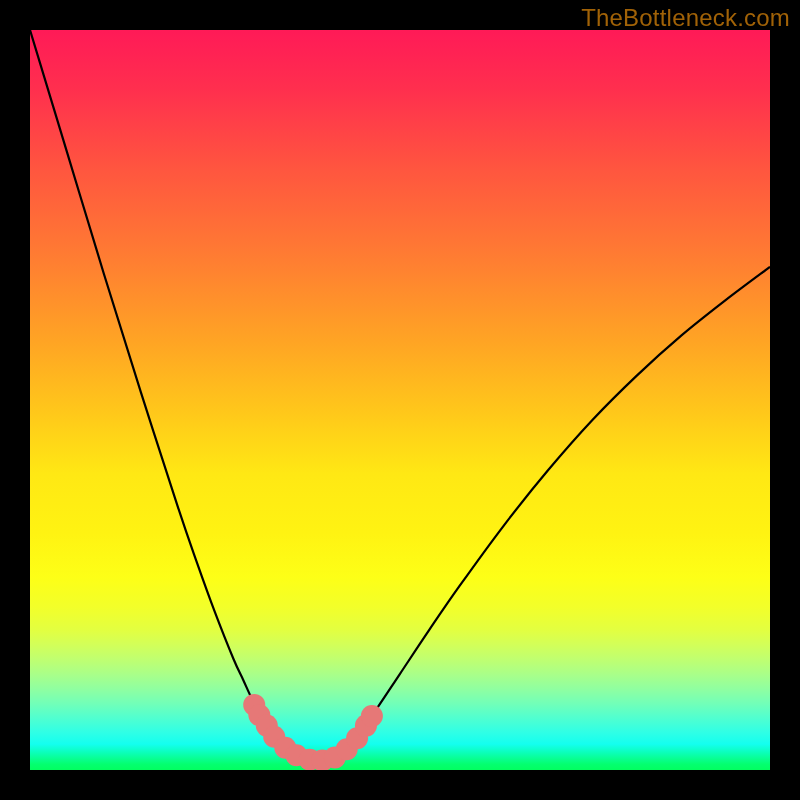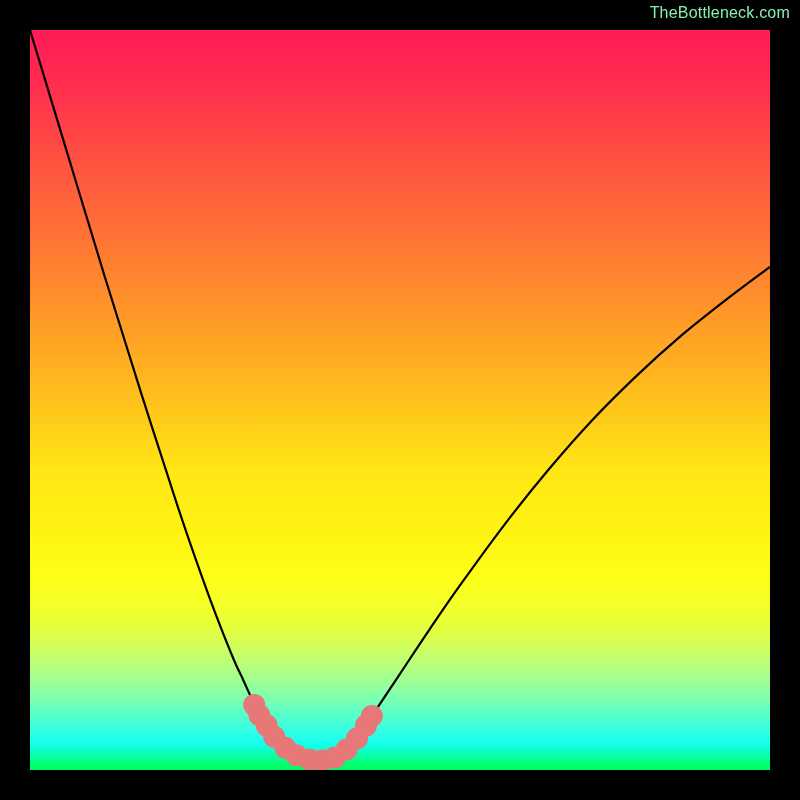--- a/index.html
+++ b/index.html
@@ -14,22 +14,22 @@
   .frame {
     position: relative;
     width: 800px;
     height: 800px;
     background: #000;
   }
   .attribution {
     position: absolute;
     top: 4px;
     right: 10px;
-    color: #86efac;
-    font-size: 16px;
+    color: #a16207;
+    font-size: 24px;
     font-weight: 500;
     letter-spacing: 0.2px;
     z-index: 10;
   }
   .plot {
     position: absolute;
     left: 30px;
     top: 30px;
     width: 740px;
     height: 740px;

